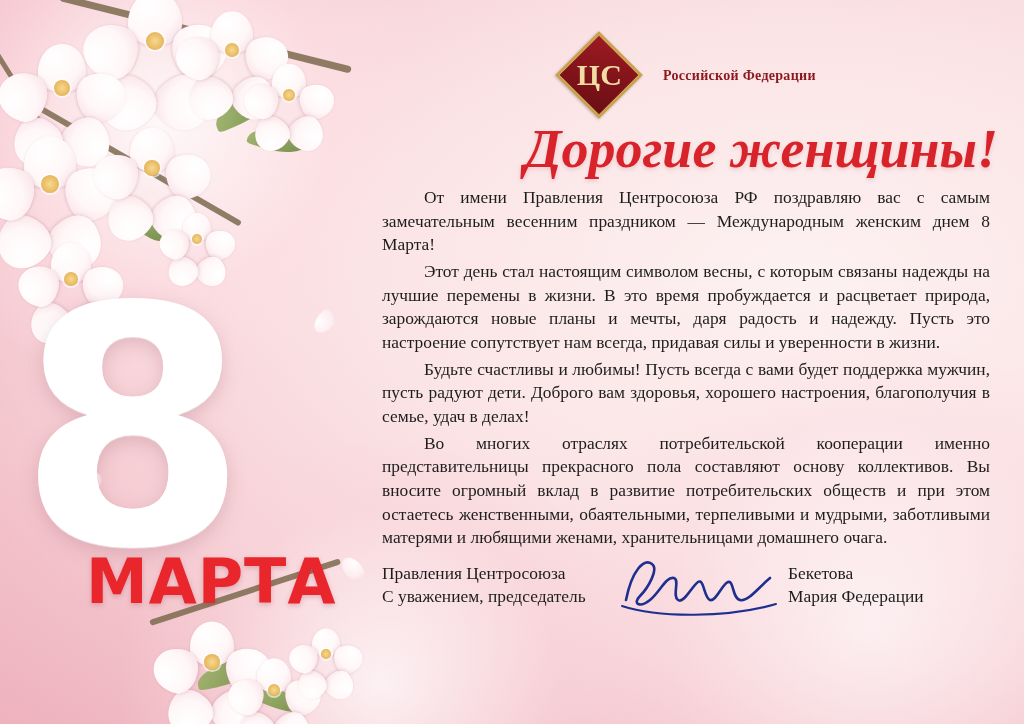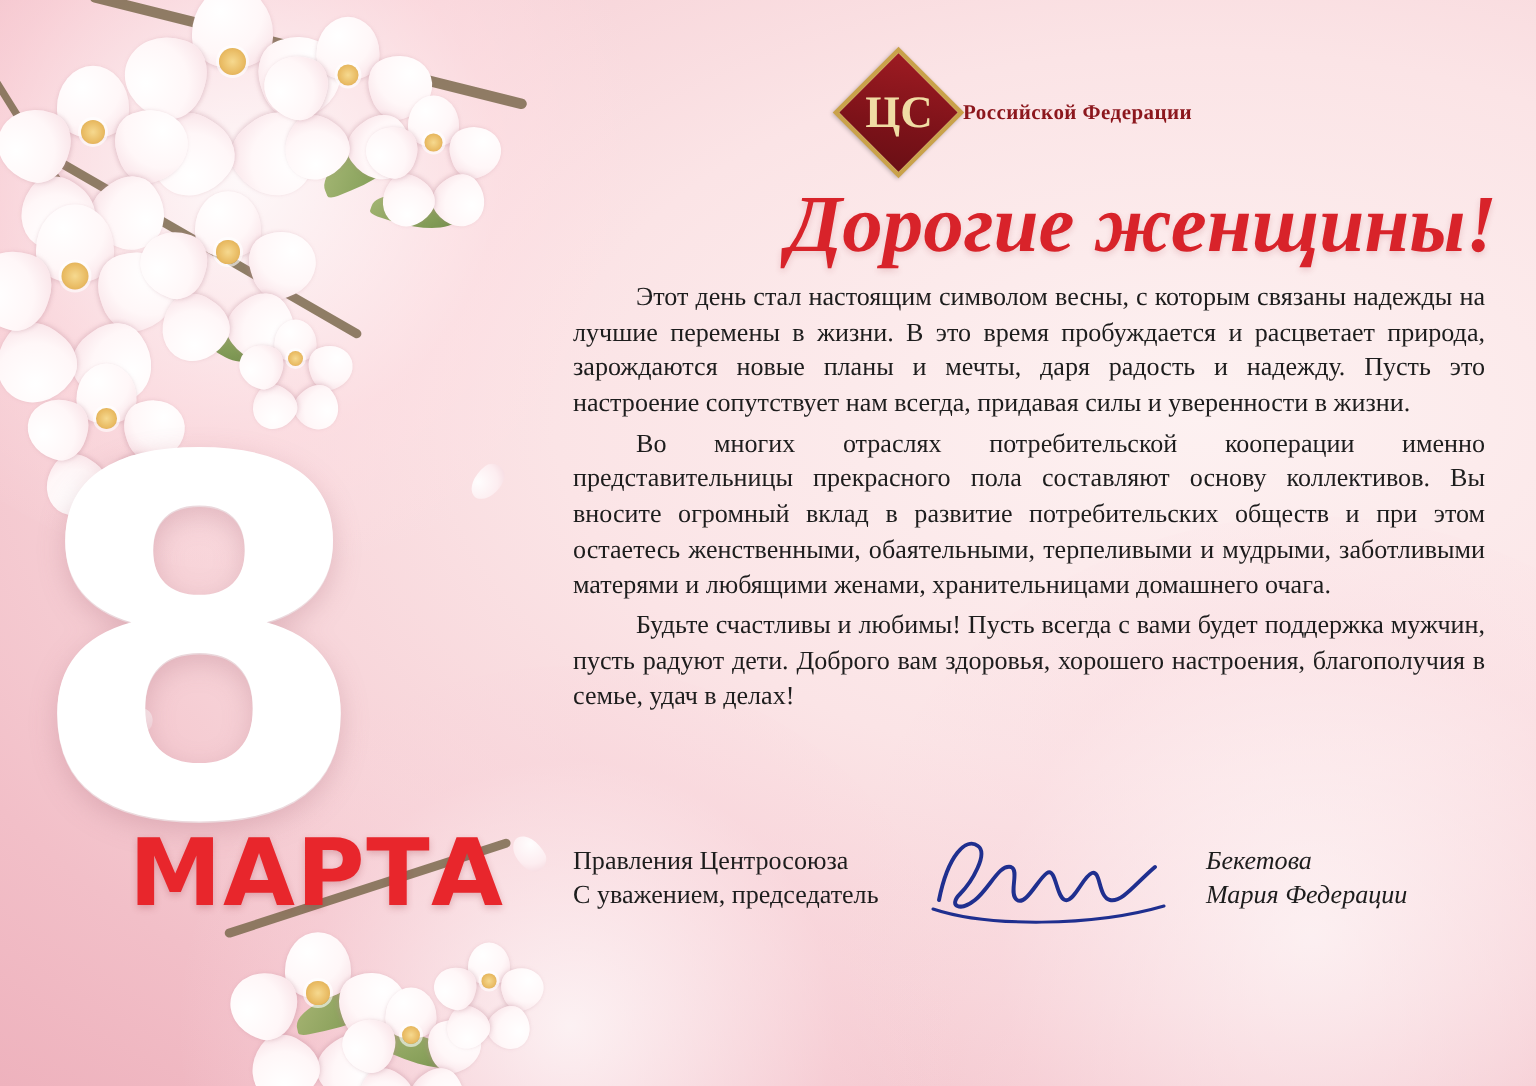--- a/index.html
+++ b/index.html
@@ -141,20 +141,21 @@
     letter-spacing: .5px;
     line-height: 1.05;
   }
   .logo-text .logo-sub {
     font-family: "Liberation Serif", serif;
     font-weight: 700;
     font-size: 14px;
     color: #8c171d;
     letter-spacing: .3px;
     margin-top: 2px;
+    margin-left: 21px;
   }
 
   
   .headline {
     position: absolute;
     left: 378px;
     top: 118px;
     width: 620px;
     text-align: right;
     font-family: "Liberation Serif", serif;
@@ -195,21 +196,21 @@
     font-size: 17.4px;
     color: #1d1d1d;
     line-height: 1.35;
   }
   .sign-left { width: 236px; }
   .sign-mid {
     width: 168px;
     position: relative;
     height: 64px;
   }
-  .sign-right { margin-left: 18px; font-style: italic; }
+  .sign-right { margin-left: 2px; }
   .signature-svg { position: absolute; left: 0; top: -14px; }
 
   
   .petal-fall {
     position: absolute;
     width: 26px; height: 18px;
     background: radial-gradient(circle at 30% 30%, #ffffff 0%, #fdeef1 60%, #f4d4db 100%);
     border-radius: 70% 30% 60% 40% / 60% 50% 50% 40%;
     opacity: .95;
   }
@@ -339,23 +340,24 @@
       <span>ЦС</span>
     </div>
     <div class="logo-text">
       <div class="logo-sub">Российской Федерации</div>
     </div>
   </div>
 
   <div class="headline">Дорогие женщины!</div>
 
   <div class="body-text">
+    <p>От имени Правления Центросоюза РФ поздравляю вас с самым замечательным весенним праздником — Международным женским днем 8 Марта!</p>
     <p>Этот день стал настоящим символом весны, с которым связаны надежды на лучшие перемены в жизни. В это время пробуждается и расцветает природа, зарождаются новые планы и мечты, даря радость и надежду. Пусть это настроение сопутствует нам всегда, придавая силы и уверенности в жизни.</p>
+    <p>Будьте счастливы и любимы! Пусть всегда с вами будет поддержка мужчин, пусть радуют дети. Доброго вам здоровья, хорошего настроения, благополучия в семье, удач в делах!</p>
     <p>Во многих отраслях потребительской кооперации именно представительницы прекрасного пола составляют основу коллективов. Вы вносите огромный вклад в развитие потребительских обществ и при этом остаетесь женственными, обаятельными, терпеливыми и мудрыми, заботливыми матерями и любящими женами, хранительницами домашнего очага.</p>
-    <p>Будьте счастливы и любимы! Пусть всегда с вами будет поддержка мужчин, пусть радуют дети. Доброго вам здоровья, хорошего настроения, благополучия в семье, удач в делах!</p>
   </div>
 
   <div class="sign">
     <div class="sign-left">
       <div>Правления Центросоюза</div>
       <div>С уважением, председатель</div>
     </div>
     <div class="sign-mid">
       <svg class="signature-svg" width="168" height="76" viewBox="0 0 168 76" fill="none">
         <path d="M8 52 C14 22, 26 10, 34 16 C41 21, 30 40, 22 48 C14 56, 22 60, 32 52 C42 44, 48 28, 56 30 C62 32, 54 48, 60 52 C66 56, 74 38, 80 34 C86 30, 86 50, 92 52 C98 54, 104 36, 110 34 C116 32, 114 50, 122 52 C130 54, 140 40, 152 30" stroke="#1f2f8f" stroke-width="2.6" stroke-linecap="round" fill="none"></path>

